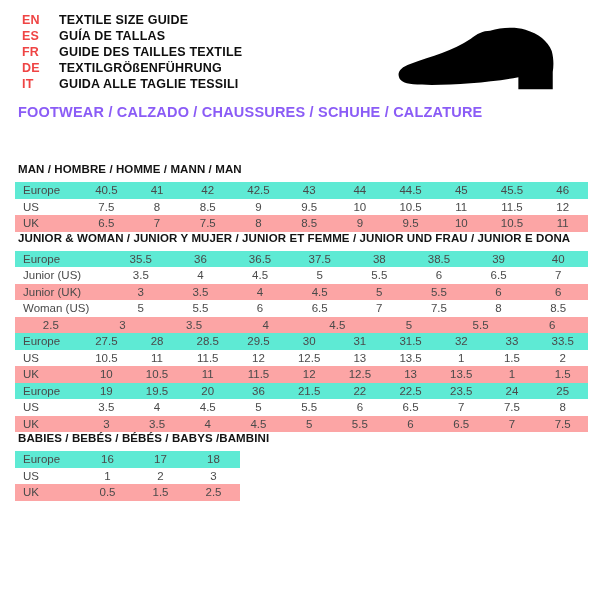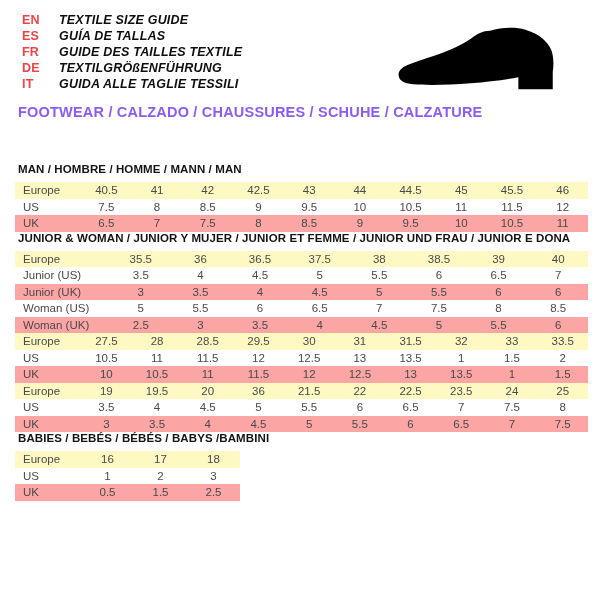--- a/index.html
+++ b/index.html
@@ -7,39 +7,39 @@
   .page {
     position:relative; width:600px; height:600px; background:#ffffff;
     font-family:"Liberation Sans", sans-serif; overflow:hidden;
   }
   
   .lang-list { position:absolute; top:12px; left:22px; }
   .lang-row { display:flex; height:16px; line-height:16px; }
   .lang-code {
     width:37px; font-size:12.5px; font-weight:700; color:#ef4444; letter-spacing:.2px;
   }
-  .lang-label { font-size:12.5px; font-weight:700; color:#0e0e0e; letter-spacing:.2px;font-style:italic; }
+  .lang-label { font-size:12.5px; font-weight:700; color:#0e0e0e; letter-spacing:.2px; }
   .category-line {
     position:absolute; top:104px; left:18px;
     font-size:14.5px; font-weight:700; color:#8b5cf6; letter-spacing:.2px;
   }
   
   .shoe-icon { position:absolute; left:394px; top:24px; width:182px; height:74px; }
   
   .sections { position:absolute; top:163px; left:15px; width:573px; }
   .section { }
   .section-title {
     font-size:11.5px; font-weight:700; color:#141414;
     margin:0 0 7px 3px; height:12px; line-height:12px; letter-spacing:.1px;
     white-space:nowrap;
   }
   .size-table { width:573px; }
   .size-table.narrow { width:225px; }
   .row { display:flex; height:16.5px; align-items:center; }
-  .row.header-row { background:#fef9c3; }
+  .row.header-row { background:#5eead4; }
   .row.shade { background:#fca5a5; }
   .cell { font-size:11.5px; color:#4a4a4a; line-height:16.5px; white-space:nowrap; }
   .cell.label { width:66px; padding-left:8px; text-align:left; flex:0 0 auto; }
   .size-table.wide-label .cell.label { width:96px; }
   .cell.val { flex:1 1 0; text-align:center; }
 </style>
 </head>
 <body>
 
 <div class="page">
@@ -172,21 +172,20 @@
             <span class="cell val">5</span>
             <span class="cell val">5.5</span>
             <span class="cell val">6</span>
             <span class="cell val">6.5</span>
             <span class="cell val">7</span>
             <span class="cell val">7.5</span>
             <span class="cell val">8</span>
             <span class="cell val">8.5</span>
           </div>
           <div class="row shade">
-            <span class="cell label">Woman (UK)</span>
             <span class="cell val">2.5</span>
             <span class="cell val">3</span>
             <span class="cell val">3.5</span>
             <span class="cell val">4</span>
             <span class="cell val">4.5</span>
             <span class="cell val">5</span>
             <span class="cell val">5.5</span>
             <span class="cell val">6</span>
           </div>
         </div>

